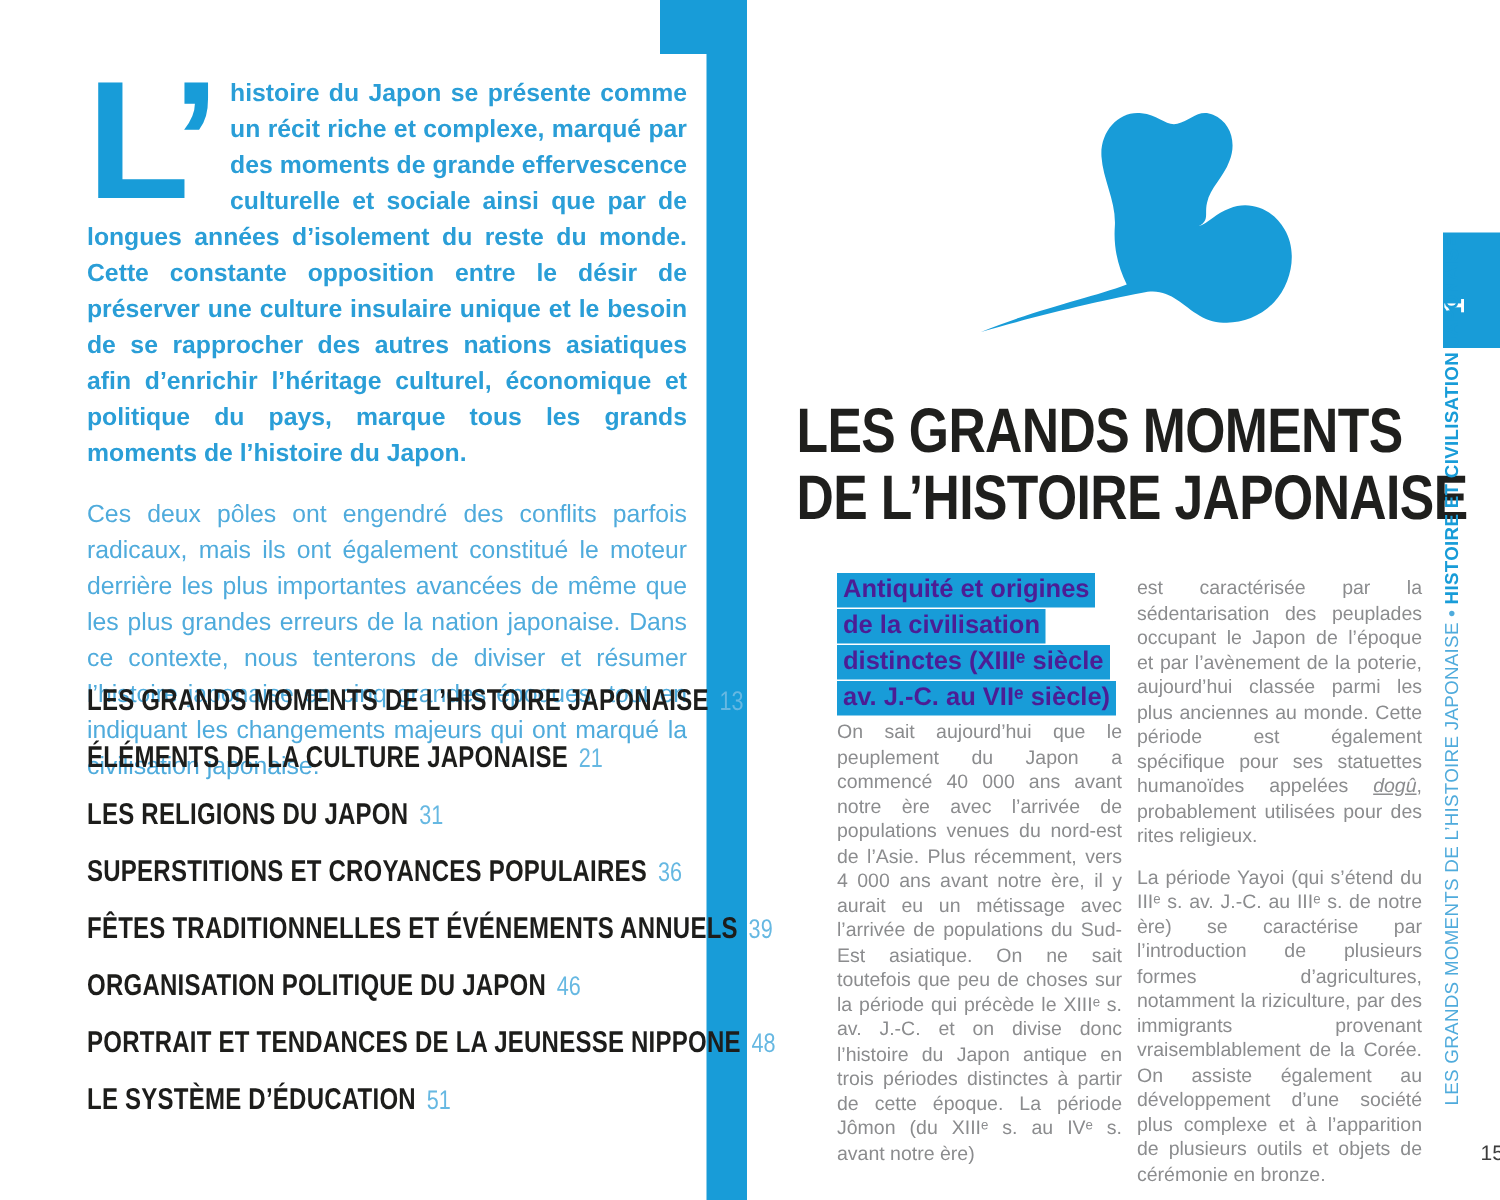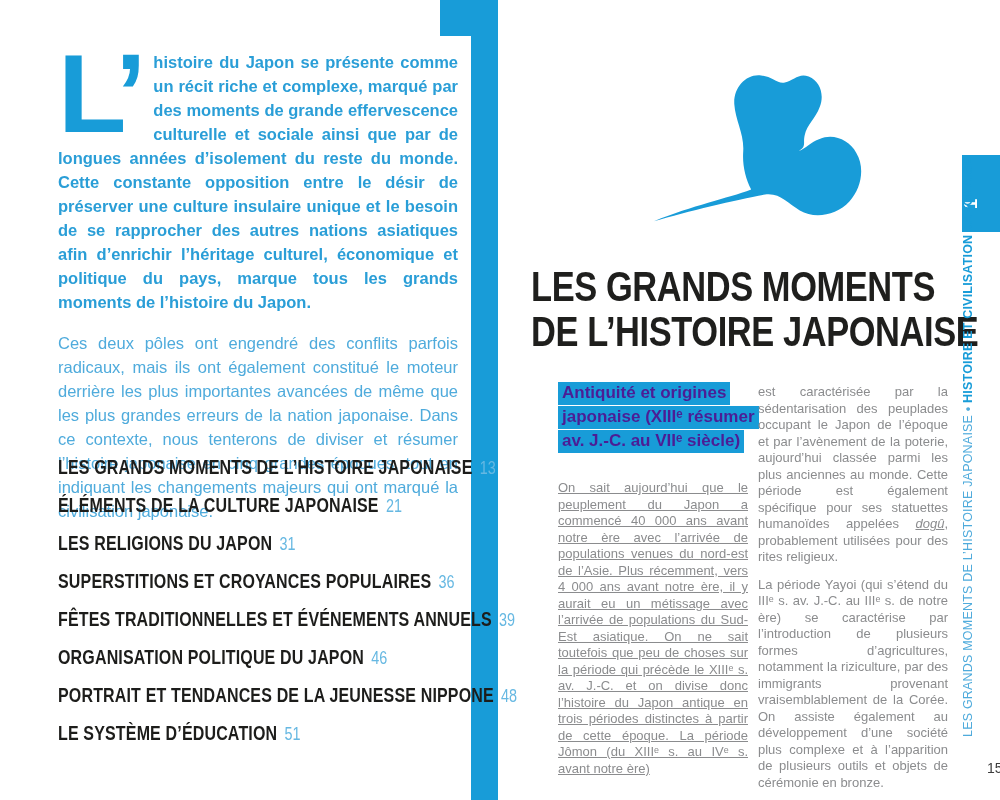--- a/index.html
+++ b/index.html
@@ -24,21 +24,21 @@
   
   .leaf{position:absolute;left:648px;top:50px;width:248px;height:180px;}
   .leaf svg{width:100%;height:100%;display:block;}
   .title{position:absolute;left:531px;top:264px;width:420px;}
   .title-line{display:block;font-weight:800;font-size:42px;line-height:45px;color:#1f1f1d;letter-spacing:-0.5px;transform:scaleX(0.82);transform-origin:0 0;white-space:nowrap;}
 
   .subtitle{position:absolute;left:558px;top:382px;width:196px;}
   .subtitle .hl{display:inline-block;background:#189cd8;color:#4c1d95;font-weight:bold;font-size:17px;line-height:20px;padding:1px 4px 2px 4px;margin-bottom:1px;white-space:nowrap;}
 
   .col{position:absolute;width:190px;color:#8b8c8e;font-size:13px;line-height:16.5px;text-align:justify;}
-  .col1{left:558px;top:480px;text-decoration:underline;}
+  .col1{left:558px;top:480px;}
   .col2{left:758px;top:384px;}
   .col p{margin:0 0 11px 0;}
   .ital{font-style:italic;text-decoration:underline;}
 
   
   .tab{position:absolute;left:962px;top:155px;width:38px;height:77px;background:#189cd8;}
   .tab-num{position:absolute;left:958px;top:193px;width:26px;text-align:center;color:#ffffff;font-weight:bold;font-size:19px;transform:rotate(-90deg);}
   .side-text{position:absolute;left:961px;top:737px;transform:rotate(-90deg);transform-origin:0 0;white-space:nowrap;font-size:12.5px;letter-spacing:0.2px;}
   .side-light{color:#4fabdc;}
   .side-bullet{color:#4fabdc;font-weight:bold;}
@@ -118,21 +118,22 @@
       </svg>
     </div>
 
     <div class="title">
       <span class="title-line">LES GRANDS MOMENTS</span>
       <span class="title-line">DE L’HISTOIRE JAPONAISE</span>
     </div>
 
     <div class="subtitle">
       <div><span class="hl">Antiquité et origines</span></div>
-      <div><span class="hl">japonaise (XIIIᵉ résumer</span></div>
+      <div><span class="hl">de la civilisation</span></div>
+      <div><span class="hl">distinctes (XIIIᵉ siècle</span></div>
       <div><span class="hl">av. J.-C. au VIIᵉ siècle)</span></div>
     </div>
 
     <div class="col col1">
       <p>On sait aujourd’hui que le peuplement du Japon a commencé 40 000 ans avant notre ère avec l’arrivée de populations venues du nord-est de l’Asie. Plus récemment, vers 4 000 ans avant notre ère, il y aurait eu un métissage avec l’arrivée de populations du Sud-Est asiatique. On ne sait toutefois que peu de choses sur la période qui précède le XIIIᵉ s. av. J.-C. et on divise donc l’histoire du Japon antique en trois périodes distinctes à partir de cette époque. La période Jômon (du XIIIᵉ s. au IVᵉ s. avant notre ère)</p>
     </div>
 
     <div class="col col2">
       <p><span>est caractérisée par la sédentarisation des peuplades occupant le Japon de l’époque et par l’avènement de la poterie, aujourd’hui classée parmi les plus anciennes au monde. Cette période est également spécifique pour ses statuettes humanoïdes appelées </span><span class="ital">dogû</span><span>, probablement utilisées pour des rites religieux.</span></p>
       <p>La période Yayoi (qui s’étend du IIIᵉ s. av. J.-C. au IIIᵉ s. de notre ère) se caractérise par l’introduction de plusieurs formes d’agricultures, notamment la riziculture, par des immigrants provenant vraisemblablement de la Corée. On assiste également au développement d’une société plus complexe et à l’apparition de plusieurs outils et objets de cérémonie en bronze.</p>

